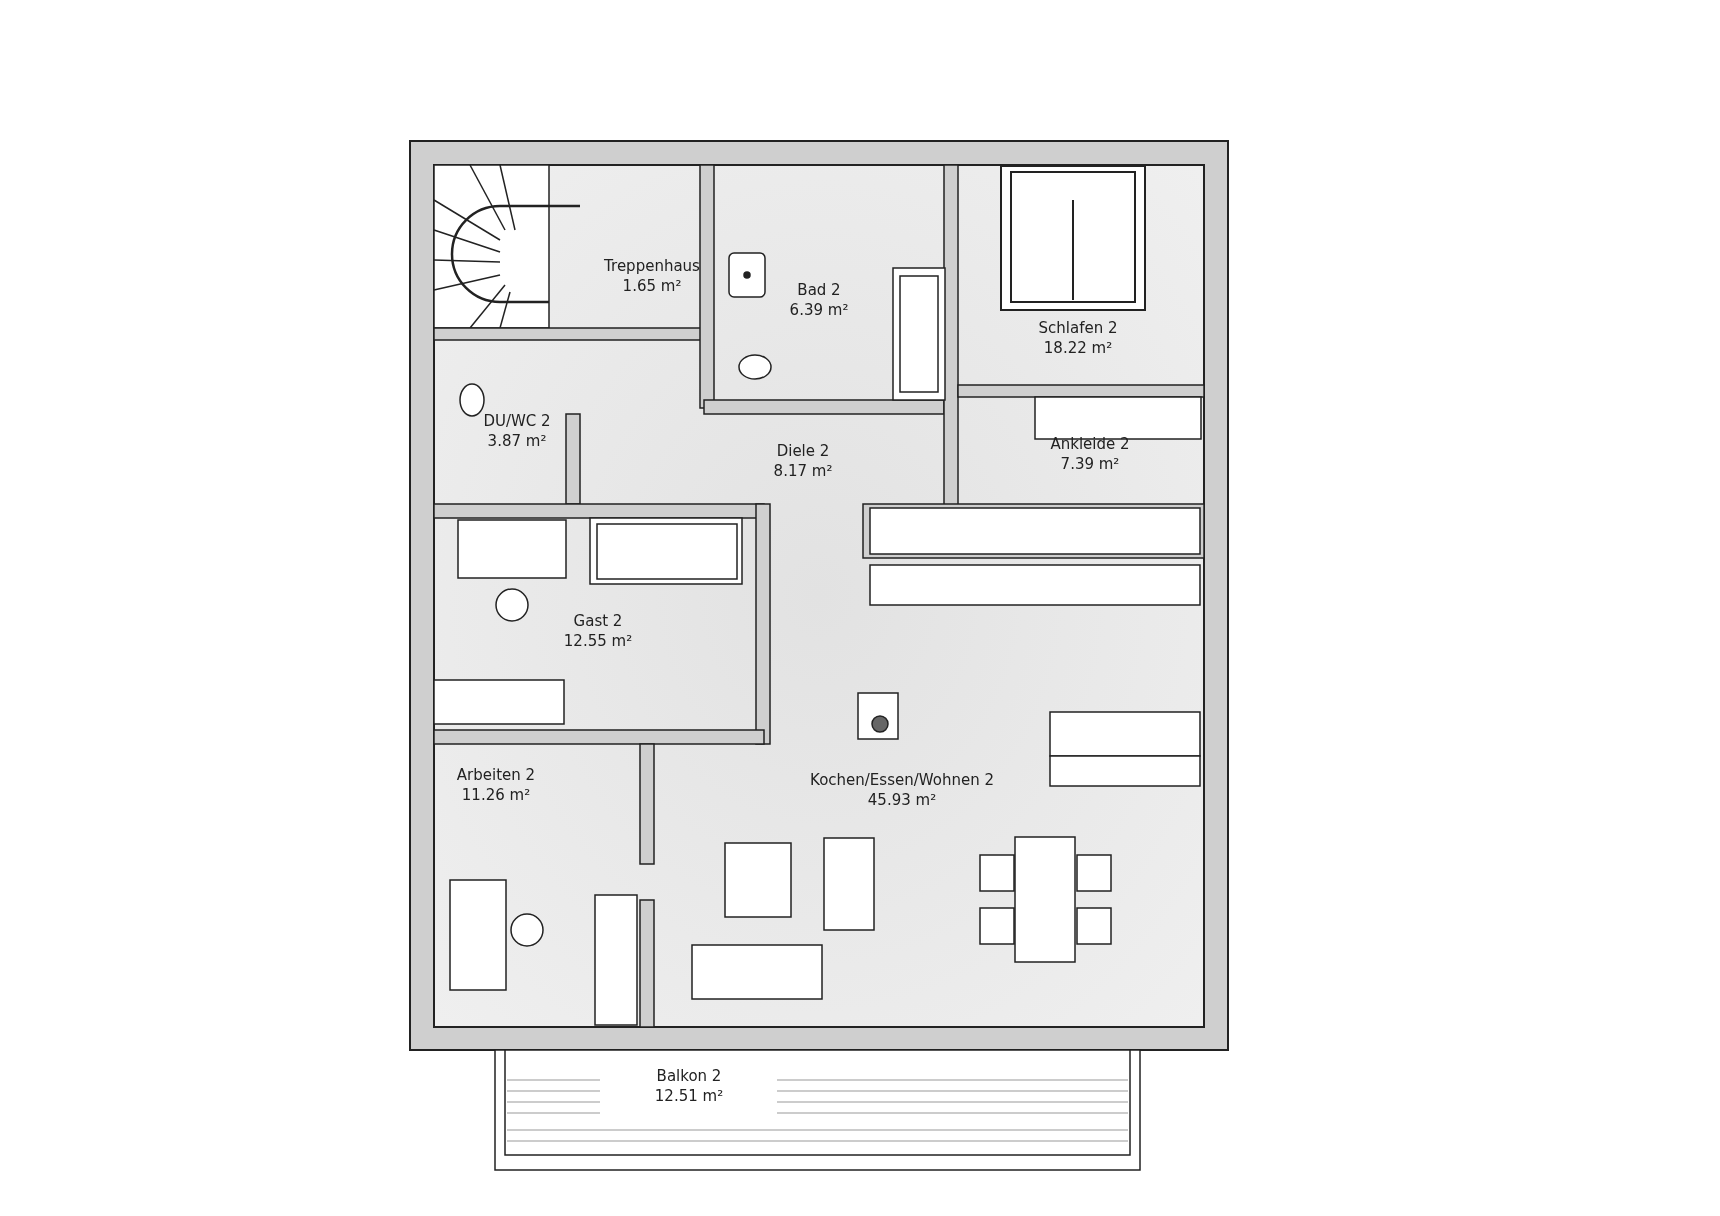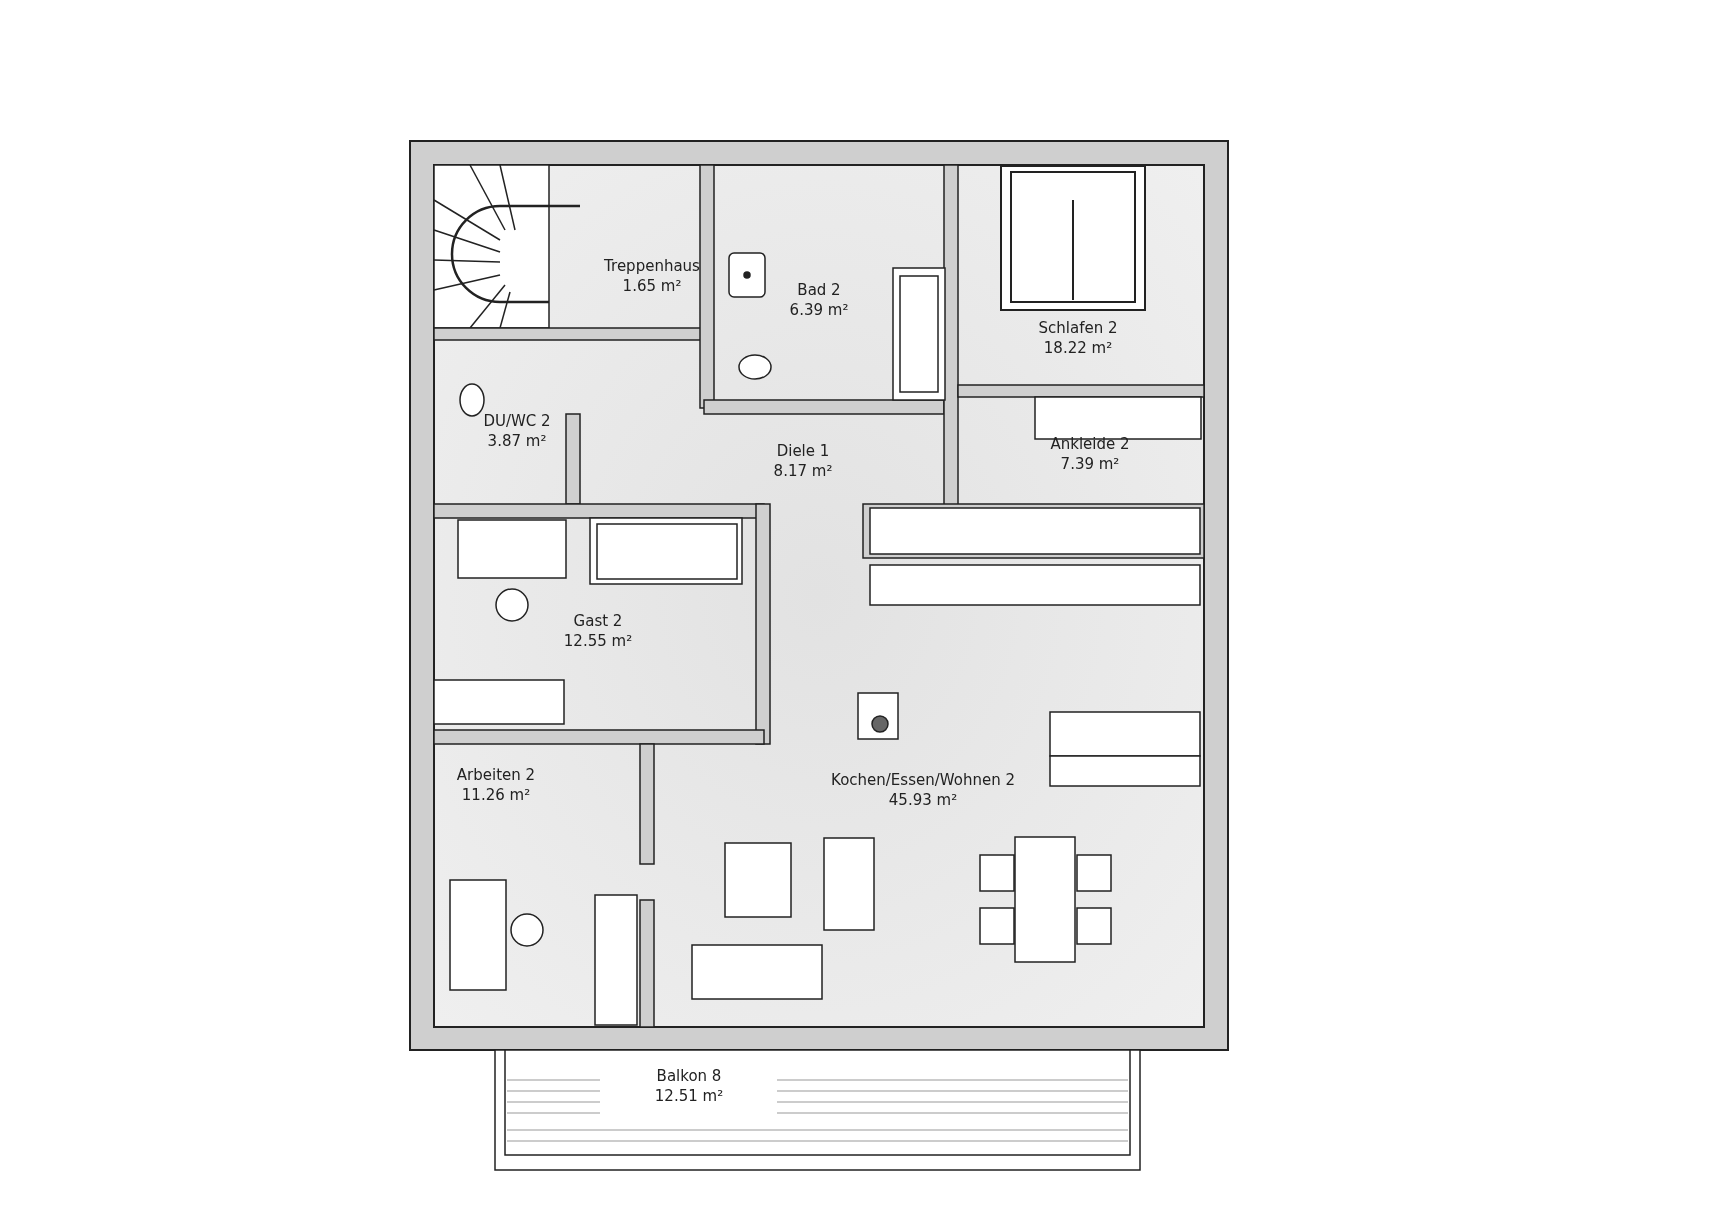--- a/index.html
+++ b/index.html
@@ -120,18 +120,18 @@
       <line x1="777" y1="1113" x2="1128" y2="1113"></line>
     <line x1="507" y1="1130" x2="1128" y2="1130"></line>
       <line x1="507" y1="1141" x2="1128" y2="1141"></line>
   </g>
 </svg>
 
 <div class="lbl" style="left:652px;top:256px"><span>Treppenhaus</span><span class="area">1.65 m²</span></div>
 <div class="lbl" style="left:819px;top:280px"><span>Bad 2</span><span class="area">6.39 m²</span></div>
 <div class="lbl" style="left:1078px;top:318px"><span>Schlafen 2</span><span class="area">18.22 m²</span></div>
 <div class="lbl" style="left:517px;top:411px"><span>DU/WC 2</span><span class="area">3.87 m²</span></div>
-<div class="lbl" style="left:803px;top:441px"><span>Diele 1</span><span class="area">8.17 m²</span></div>
+<div class="lbl" style="left:803px;top:441px"><span>Diele 2</span><span class="area">8.17 m²</span></div>
 <div class="lbl" style="left:1090px;top:434px"><span>Ankleide 2</span><span class="area">7.39 m²</span></div>
 <div class="lbl" style="left:598px;top:611px"><span>Gast 2</span><span class="area">12.55 m²</span></div>
 <div class="lbl" style="left:496px;top:765px"><span>Arbeiten 2</span><span class="area">11.26 m²</span></div>
-<div class="lbl" style="left:923px;top:770px"><span>Kochen/Essen/Wohnen 2</span><span class="area">45.93 m²</span></div>
-<div class="lbl" style="left:689px;top:1066px"><span>Balkon 8</span><span class="area">12.51 m²</span></div>
+<div class="lbl" style="left:902px;top:770px"><span>Kochen/Essen/Wohnen 2</span><span class="area">45.93 m²</span></div>
+<div class="lbl" style="left:689px;top:1066px"><span>Balkon 2</span><span class="area">12.51 m²</span></div>
 
 </body></html>

